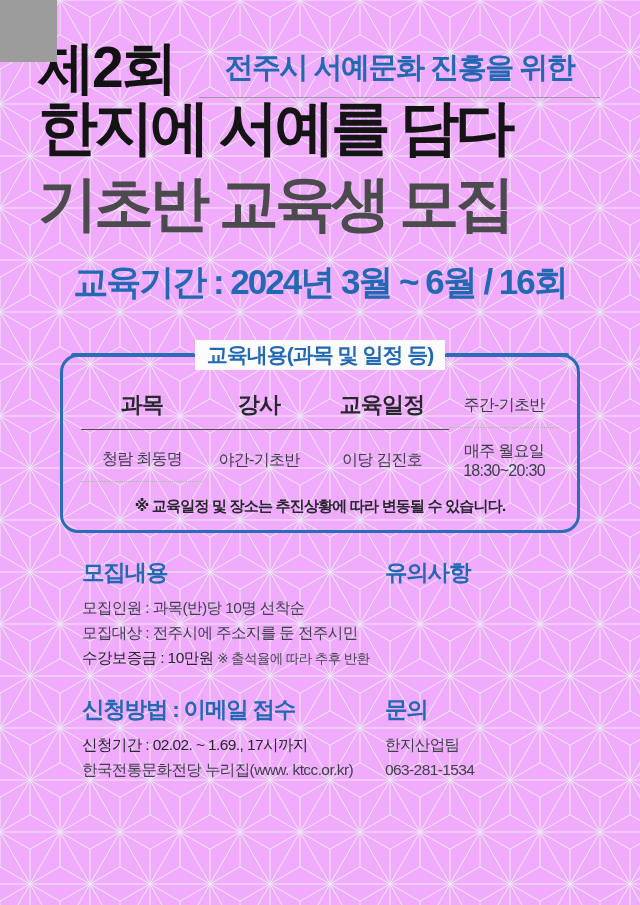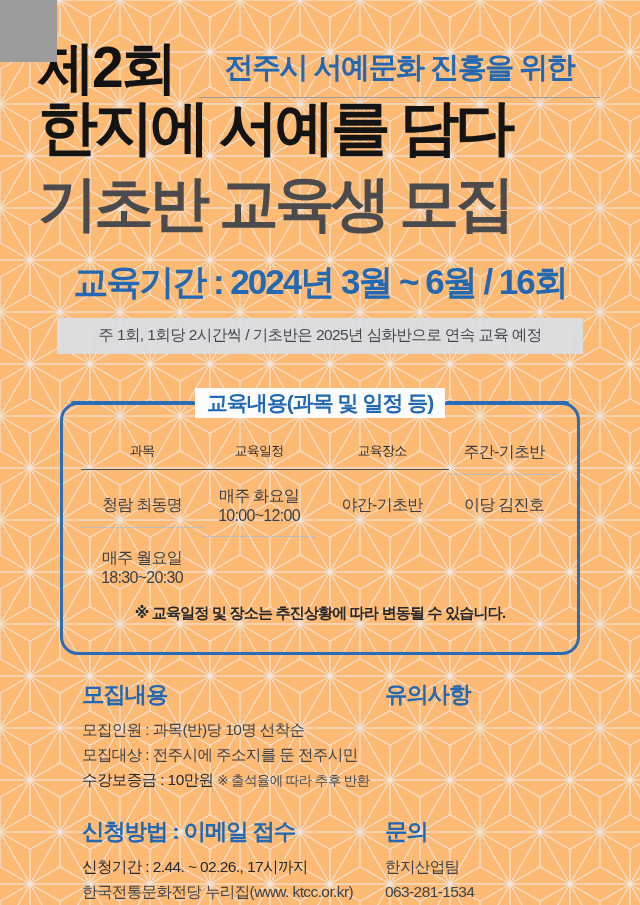--- a/index.html
+++ b/index.html
@@ -4,21 +4,21 @@
 <style>
   html,body{margin:0;padding:0;}
   body{
     font-family:"Liberation Sans","DejaVu Sans",sans-serif;
     background:#e8e8e8;
   }
   .page{
     position:relative;
     width:640px;height:905px;
     margin:0 auto;
-    background:#fdba74;
+    background:#f0abfc;
     overflow:hidden;
     color:#3d4249;
   }
   .pattern{position:absolute;inset:0;z-index:0;}
   .content{position:relative;z-index:1;}
   .corner-square{
     position:absolute;left:0;top:0;width:57px;height:62px;
     background:#9c9c9c;z-index:2;
   }
 
@@ -55,21 +55,21 @@
     padding:7px 0 8px 0;
     font-size:15.5px;color:#43474e;letter-spacing:-0.6px;
   }
 
   
   .table-box{
     position:relative;
     margin:48px 60px 0 60px;
     border:3px solid #2b6cb8;
     border-radius:18px;
-    padding:26px 18px 19px 18px;
+    padding:26px 18px 4px 18px;
   }
   .table-title-bar{
     position:absolute;top:-17px;left:8px;right:8px;
     display:flex;align-items:center;
   }
   .table-title-bar .rule{flex:1;height:4px;background:#2b6cb8;border-radius:2px;}
   .table-title{
     padding:0 12px;background:#fcfcfd;
     font-size:21px;font-weight:900;color:#2268b3;letter-spacing:-1px;
     line-height:30px;white-space:nowrap;
@@ -77,21 +77,21 @@
   .edu-table{
     display:grid;
     grid-template-columns:122px 112px 1fr 110px;
     align-items:center;
   }
   .edu-table .cell{
     text-align:center;font-size:16px;color:#3b3f45;letter-spacing:-0.7px;
     padding:7px 0;
   }
   .edu-table .head{
-    font-weight:400;color:#26282c;font-size:13px;
+    font-weight:700;color:#26282c;font-size:22px;
     border-bottom:1.5px solid #4d4d4f;padding-bottom:9px;
   }
   .edu-table .r1{border-bottom:1.5px dotted #b3b3b6;padding:11px 0;}
   .edu-table .r2{padding:11px 0;}
   .edu-table .venue{
     grid-row:2 / span 2;grid-column:4;
     white-space:pre-line;line-height:1.45;
   }
   .table-note{
     text-align:center;font-size:15px;font-weight:800;color:#26282c;
@@ -144,36 +144,34 @@
         <div class="edition">제2회</div>
         <div class="subtitle-wrap">
           <span class="subtitle">전주시 서예문화 진흥을 위한</span>
         </div>
       </div>
       <div class="big-title">한지에 서예를 담다</div>
       <div class="big-title gray">기초반 교육생 모집</div>
     </div>
 
     <div class="period-heading">교육기간 : 2024년 3월 ~ 6월 / 16회</div>
-    <div class="period-banner">주 1회, 1회당 2시간씩 / 기초반은 2025년 심화반으로 연속 교육 예정</div>
 
     <div class="table-box">
       <div class="table-title-bar">
         <div class="rule"></div>
         <div class="table-title">교육내용(과목 및 일정 등)</div>
         <div class="rule"></div>
       </div>
       <div class="edu-table">
         <div class="cell head">과목</div>
+        <div class="cell head">강사</div>
         <div class="cell head">교육일정</div>
-        <div class="cell head">교육장소</div>
 
         <div class="cell r1">주간-기초반</div>
         <div class="cell r1">청람 최동명</div>
-        <div class="cell r1">매주 화요일 10:00~12:00</div>
 
         <div class="cell r2">야간-기초반</div>
         <div class="cell r2">이당 김진호</div>
         <div class="cell r2">매주 월요일 18:30~20:30</div>
       </div>
       <div class="table-note">※ 교육일정 및 장소는 추진상황에 따라 변동될 수 있습니다.</div>
     </div>
 
     <div class="info-grid">
 
@@ -189,21 +187,21 @@
         </div>
       </div>
 
       <div>
         <div class="sec-heading">유의사항</div>
       </div>
 
       <div>
         <div class="sec-heading">신청방법 : 이메일 접수</div>
         <div class="sec-body">
-          <div class="bold">신청기간 : 2.44. ~ 02.26., 17시까지</div>
+          <div class="bold">신청기간 : 02.02. ~ 1.69., 17시까지</div>
           <div>한국전통문화전당 누리집(www. ktcc.or.kr)</div>
 
         </div>
       </div>
 
       <div>
         <div class="sec-heading">문의</div>
         <div class="sec-body">
           <div>한지산업팀</div>
           <div>063-281-1534</div>

